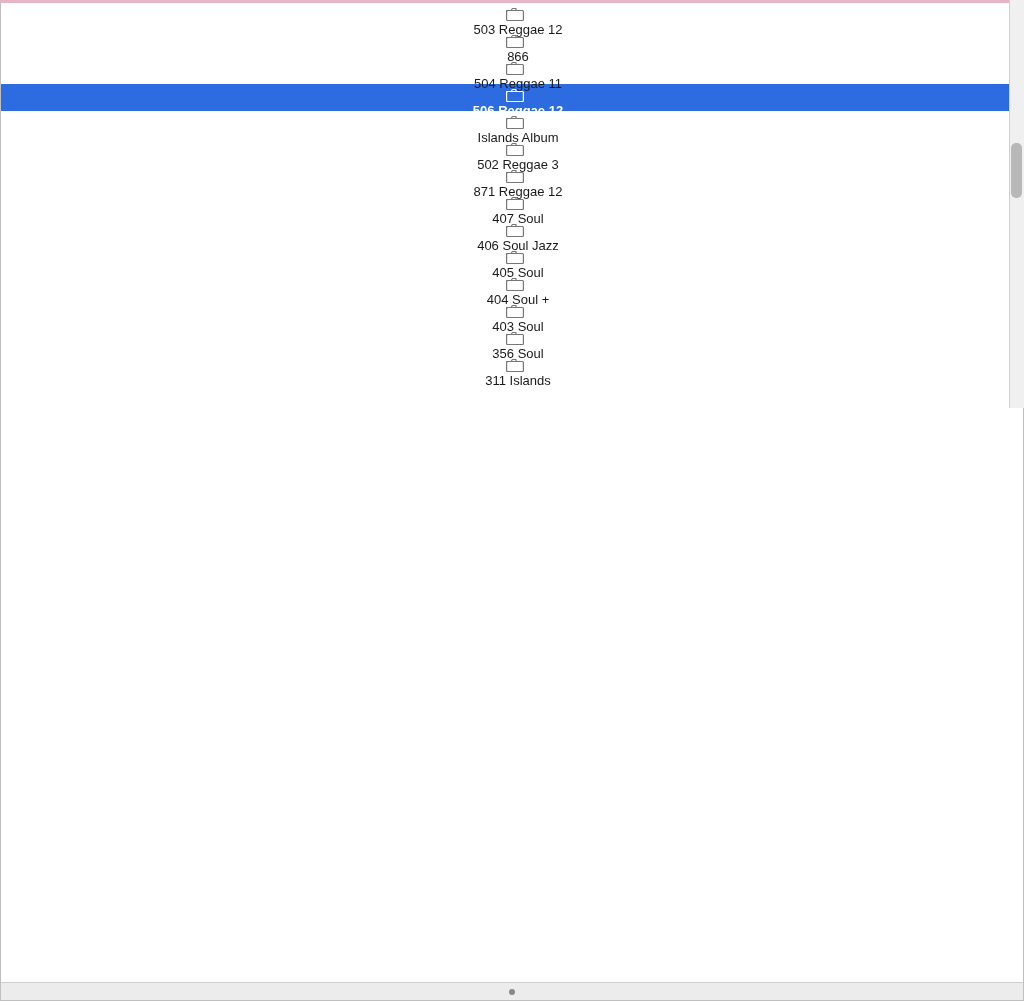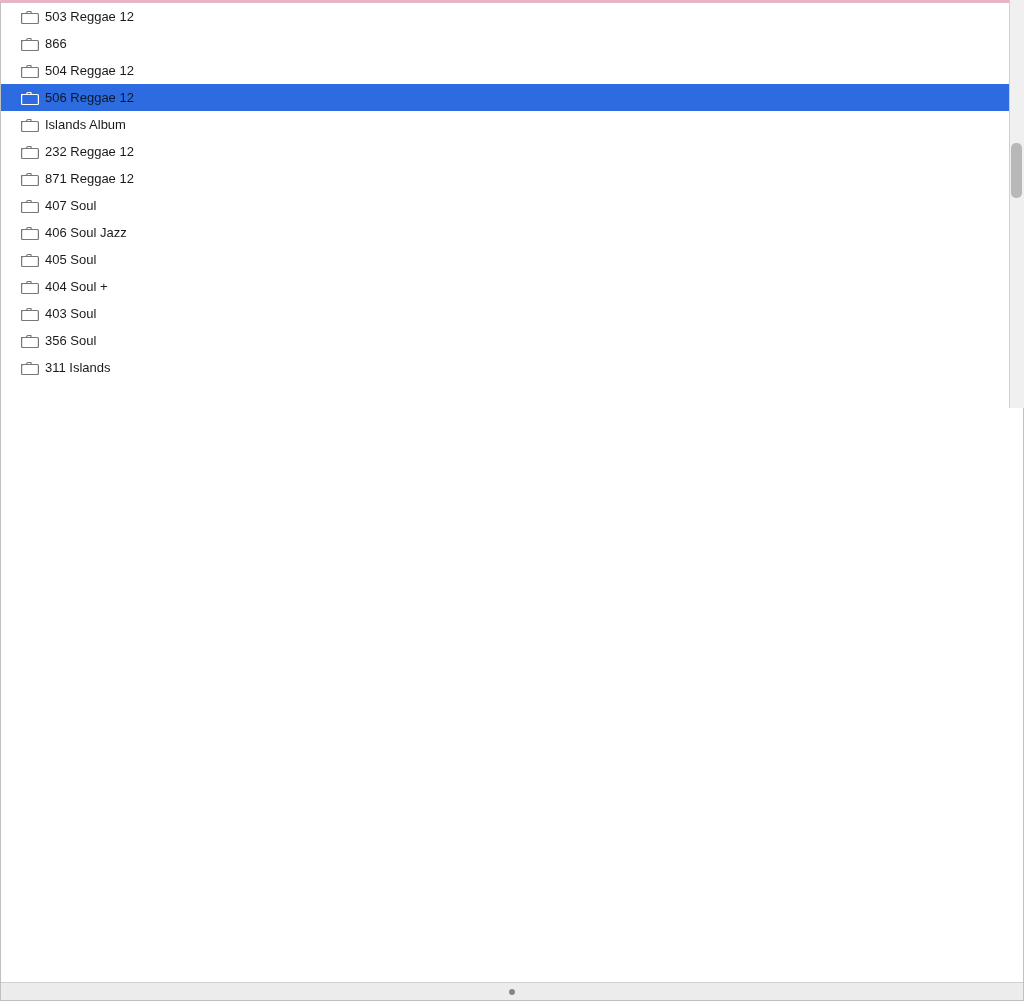--- a/index.html
+++ b/index.html
@@ -38,25 +38,27 @@
     }
 
     .list-item {
       display: flex;
       align-items: center;
       padding: 3px 8px 3px 20px;
       height: 27px;
       cursor: pointer;
       user-select: none;
       white-space: nowrap;
+      flex-direction: column;
     }
 
     .list-item.selected {
       background: #2c6ce0;
-      color: #0f172a;
+      color: #ffffff;
+      font-weight: bold;
     }
 
     .list-item .folder-icon {
       width: 18px;
       height: 16px;
       margin-right: 6px;
       flex-shrink: 0;
       display: inline-flex;
       align-items: center;
       justify-content: center;
@@ -113,21 +115,21 @@
         </span>
         <span class="item-label">866</span>
       </div>
       <div class="list-item">
         <span class="folder-icon">
           <svg width="18" height="14" viewBox="0 0 18 14" class="folder-svg">
             <rect x="0.6" y="3.5" width="16.8" height="10" rx="1" fill="none" stroke="#777777" stroke-width="1.2"></rect>
             <path d="M0.6 5 L0.6 3.5 L5 3.5 L6.5 1.5 L10 1.5 L10 3.5" fill="none" stroke="#777777" stroke-width="1.2" stroke-linejoin="round"></path>
           </svg>
         </span>
-        <span class="item-label">504 Reggae 12</span>
+        <span class="item-label">504 Reggae 11</span>
       </div>
       <div class="list-item selected">
         <span class="folder-icon">
           <svg width="18" height="14" viewBox="0 0 18 14" class="folder-svg">
             <rect x="0.6" y="3.5" width="16.8" height="10" rx="1" fill="none" stroke="#ffffff" stroke-width="1.2"></rect>
             <path d="M0.6 5 L0.6 3.5 L5 3.5 L6.5 1.5 L10 1.5 L10 3.5" fill="none" stroke="#ffffff" stroke-width="1.2" stroke-linejoin="round"></path>
           </svg>
         </span>
         <span class="item-label">506 Reggae 12</span>
       </div>
@@ -140,21 +142,21 @@
         </span>
         <span class="item-label">Islands Album</span>
       </div>
       <div class="list-item">
         <span class="folder-icon">
           <svg width="18" height="14" viewBox="0 0 18 14" class="folder-svg">
             <rect x="0.6" y="3.5" width="16.8" height="10" rx="1" fill="none" stroke="#777777" stroke-width="1.2"></rect>
             <path d="M0.6 5 L0.6 3.5 L5 3.5 L6.5 1.5 L10 1.5 L10 3.5" fill="none" stroke="#777777" stroke-width="1.2" stroke-linejoin="round"></path>
           </svg>
         </span>
-        <span class="item-label">232 Reggae 12</span>
+        <span class="item-label">502 Reggae 3</span>
       </div>
       <div class="list-item">
         <span class="folder-icon">
           <svg width="18" height="14" viewBox="0 0 18 14" class="folder-svg">
             <rect x="0.6" y="3.5" width="16.8" height="10" rx="1" fill="none" stroke="#777777" stroke-width="1.2"></rect>
             <path d="M0.6 5 L0.6 3.5 L5 3.5 L6.5 1.5 L10 1.5 L10 3.5" fill="none" stroke="#777777" stroke-width="1.2" stroke-linejoin="round"></path>
           </svg>
         </span>
         <span class="item-label">871 Reggae 12</span>
       </div>

